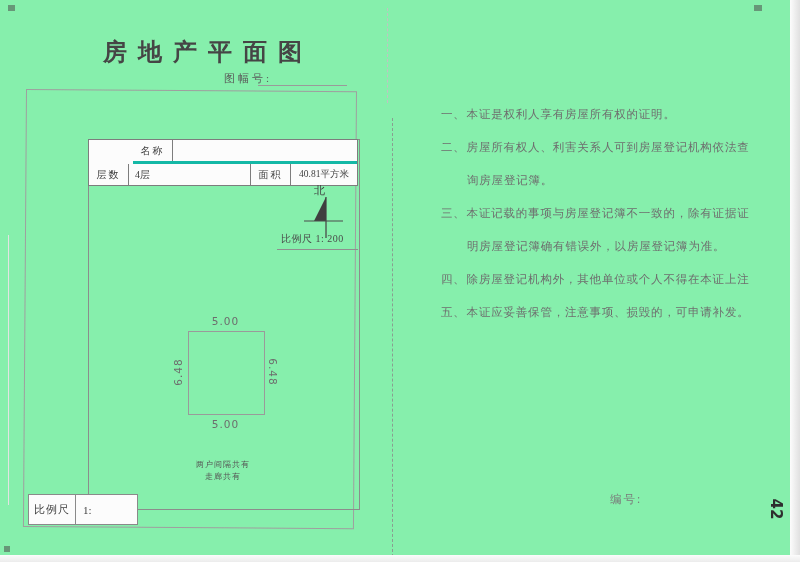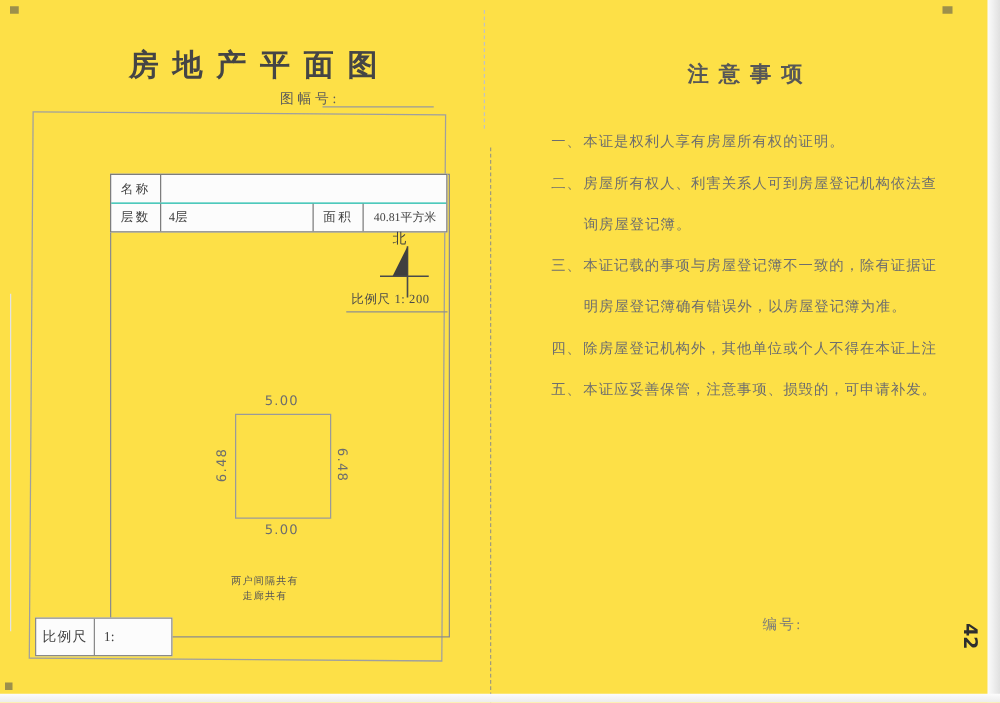--- a/index.html
+++ b/index.html
@@ -1,18 +1,18 @@
 <!DOCTYPE html>
 <html><head>
 <meta charset="utf-8">
 <style>
   html,body{margin:0;padding:0;background:#ffffff;}
   .canvas{
     position:relative;width:800px;height:562px;overflow:hidden;
-    background:#fde047;
+    background:#86efac;
     font-family:"Liberation Serif","DejaVu Serif",serif;
     color:#4a4a4a;
   }
   .abs{position:absolute;}
 
   
   .lp-title{
     left:103px;top:36px;font-size:24px;font-weight:bold;
     letter-spacing:11px;color:#454545;white-space:nowrap;
   }
@@ -26,42 +26,42 @@
   }
   .inner-frame{left:88px;top:139px;width:270px;height:369px;border:1px solid #8c8c8c;}
 
   .info-table{
     left:88px;top:139px;width:270px;height:47px;
     border:1px solid #7d7d7d;box-sizing:border-box;
     display:flex;flex-direction:column;background:#fcfcfc;
     font-size:10px;color:#3f3f3f;
   }
   .itr{flex:1;display:flex;align-items:center;}
-  .itr1{border-bottom:1px solid #14b8a6;}
+  .itr1{border-bottom:3px solid #14b8a6;margin-left:44px;}
   .itc{height:100%;display:flex;align-items:center;box-sizing:border-box;}
   .itc-label{width:40px;justify-content:center;border-right:1px solid #7d7d7d;letter-spacing:2px;}
   .itc-addr{flex:1;padding:0 3px;font-size:9px;white-space:nowrap;overflow:hidden;letter-spacing:0;}
   .itc-floors{width:122px;padding-left:6px;border-right:1px solid #7d7d7d;}
   .itc-area-label{width:40px;justify-content:center;border-right:1px solid #7d7d7d;letter-spacing:2px;}
   .itc-area-value{flex:1;justify-content:center;font-size:9.5px;}
 
   .north-label{left:314px;top:183px;font-size:11px;color:#3f3f3f;}
   .scale-note{left:281px;top:232px;font-size:10px;letter-spacing:0.5px;color:#4a4a4a;white-space:nowrap;}
   .scale-note-line{left:277px;top:249px;width:81px;height:1px;background:#8f8f8f;}
 
   .plan-rect{left:188px;top:331px;width:75px;height:82px;border:1px solid #9a9a9a;}
   .dim{font-size:10.5px;color:#6d6d6d;width:75px;text-align:center;letter-spacing:1px;
        font-family:"DejaVu Sans","Liberation Sans",sans-serif;}
   .dim-top{left:188px;top:315px;}
   .dim-bottom{left:188px;top:418px;}
   .dim-side{width:40px;}
   .dim-left{left:158px;top:366px;transform:rotate(-90deg);}
   .dim-right{left:253px;top:366px;transform:rotate(90deg);}
 
-  .shared-note{left:166px;top:459px;width:92px;text-align:center;
+  .shared-note{left:177px;top:459px;width:92px;text-align:center;
     font-size:8px;line-height:12px;color:#555;letter-spacing:1px;}
 
   .scalebar{
     left:28px;top:494px;width:110px;height:31px;border:1px solid #8a8a8a;
     box-sizing:border-box;display:flex;background:#fcfcfc;font-size:11px;color:#3f3f3f;
   }
   .sb-label{width:46px;display:flex;align-items:center;justify-content:center;
     border-right:1px solid #8a8a8a;letter-spacing:1px;}
   .sb-value{flex:1;display:flex;align-items:center;padding-left:7px;}
 
@@ -136,21 +136,20 @@
   <div class="abs shared-note">
     <div>两户间隔共有</div>
     <div>走廊共有</div>
   </div>
 
   <div class="abs scalebar">
     <div class="sb-label">比例尺</div>
     <div class="sb-value">1:</div>
   </div>
 
-  <div class="abs rp-title">注意事项</div>
 
   <div class="abs notes">
     <div class="note-item">
       <div class="note-line"><span class="note-num">一、</span><span>本证是权利人享有房屋所有权的证明。</span></div>
     </div>
     <div class="note-item">
       <div class="note-line"><span class="note-num">二、</span><span>房屋所有权人、利害关系人可到房屋登记机构依法查</span></div>
       <div class="note-line cont">询房屋登记簿。</div>
     </div>
     <div class="note-item">

